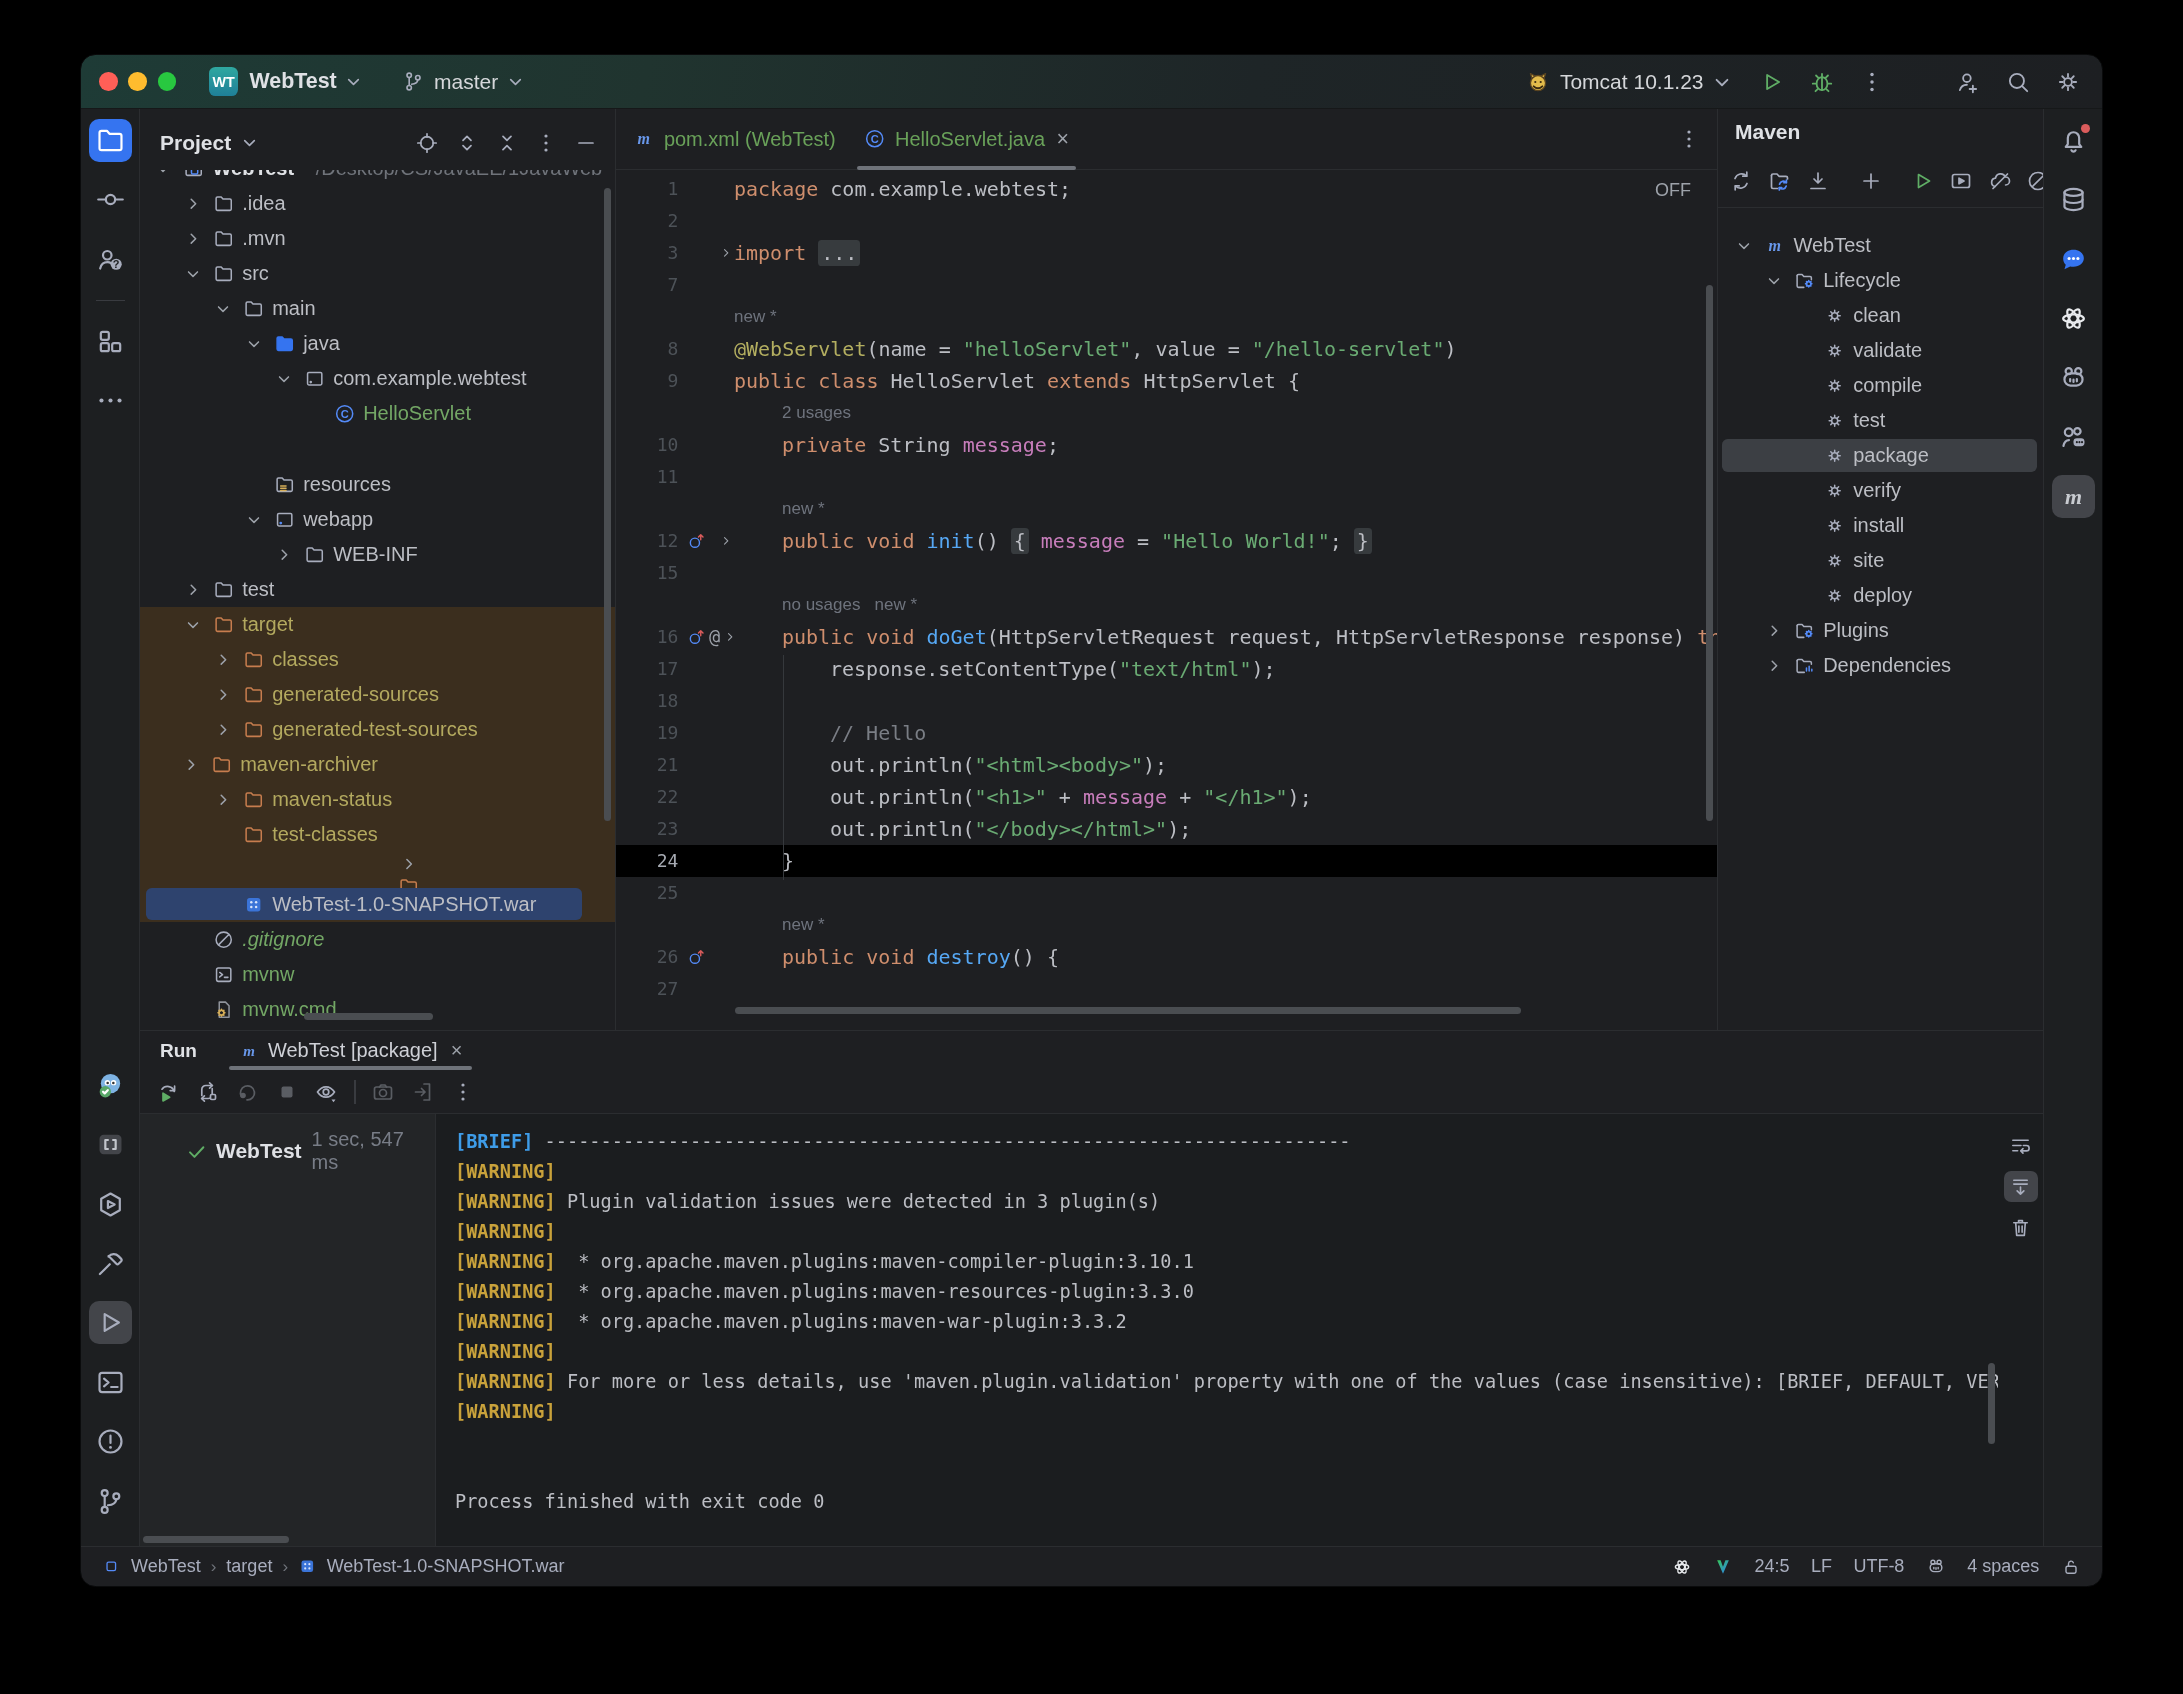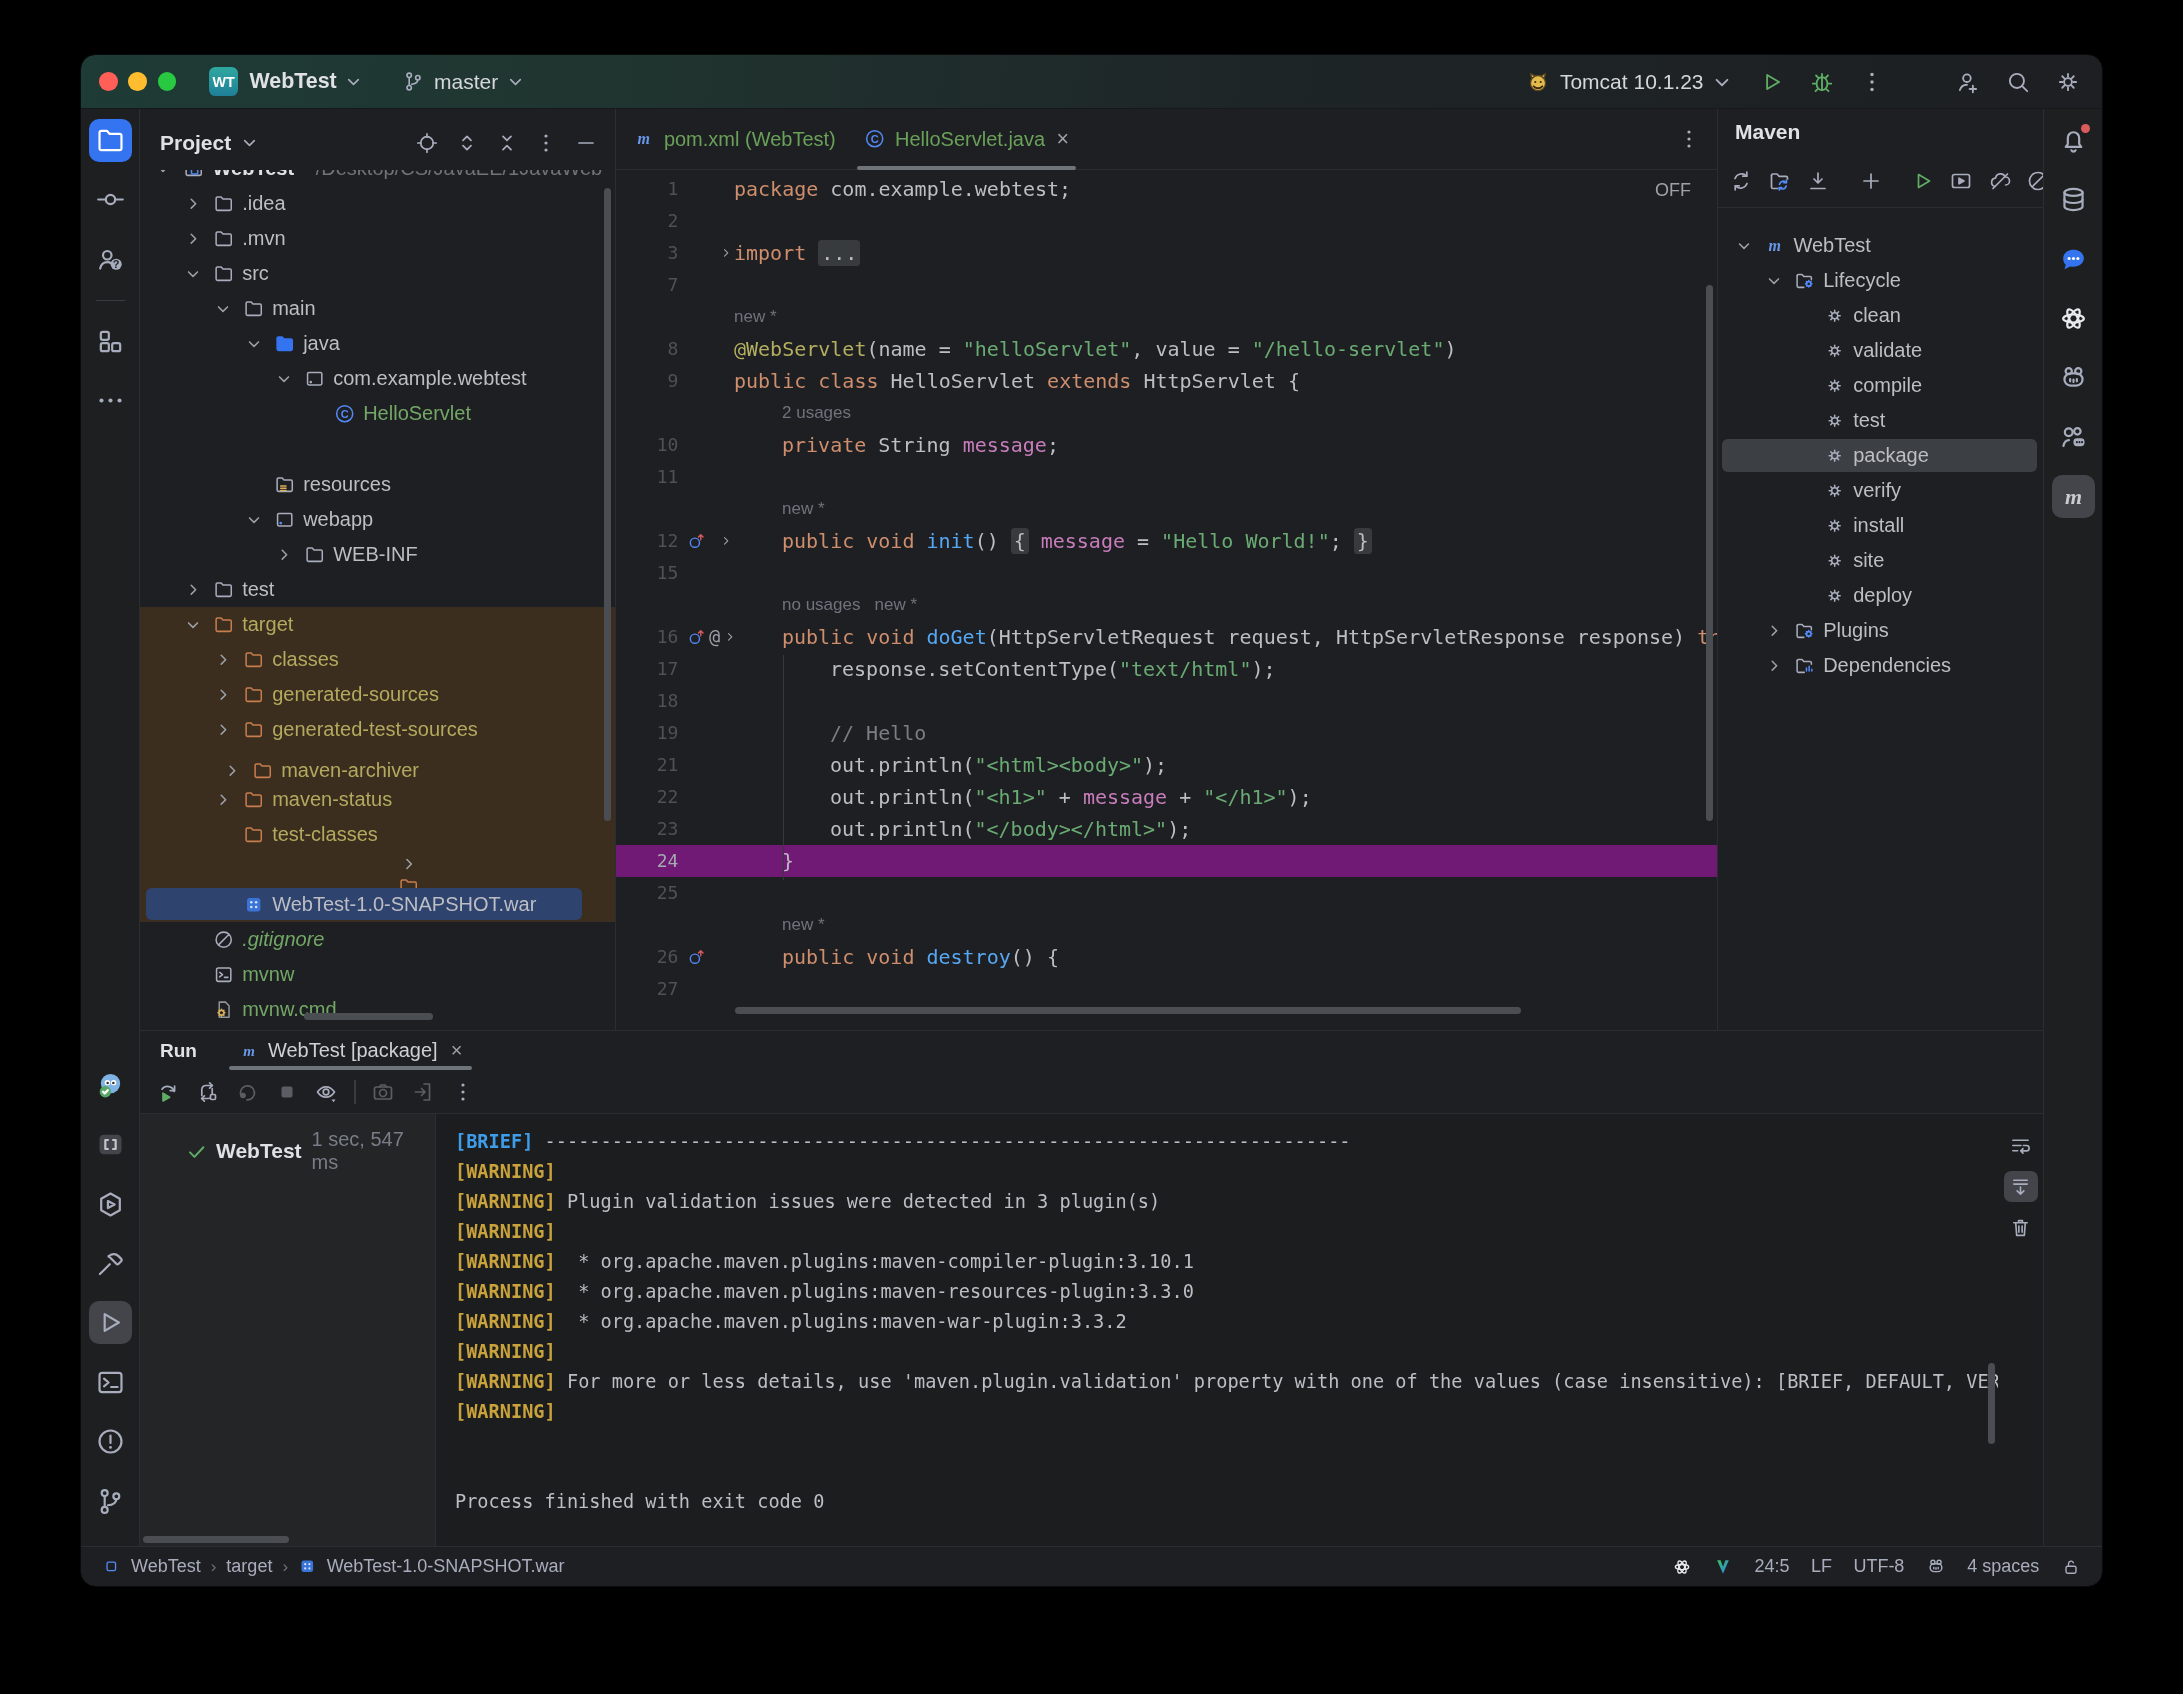--- a/index.html
+++ b/index.html
@@ -64,21 +64,21 @@
   .editor { flex:1; display:flex; flex-direction:column; position:relative; min-width:0; overflow:hidden; }
   .tabs { height:61px; flex:0 0 61px; display:flex; align-items:stretch; border-bottom:1.4px solid #2B2D30; padding-left:2.9px; }
   .tab { display:flex; align-items:center; padding:0 14.3px; position:relative; font-size:20px; }
   .tab .ic { width:21.4px; height:21.4px; margin-right:9.3px; }
   .tab .tlabel { color:#69A159; }
   .tab .tclose { color:#9DA2AA; margin-left:11.4px; font-size:21.4px; }
   .tab.active::after { content:""; position:absolute; left:7.1px; right:7.1px; bottom:-1.4px; height:4.3px; border-radius:2.1px; background:#6F737A; }
   .tabs .ph-icons { margin-left:auto; align-self:center; padding-right:15.7px; }
   .codearea { flex:1; position:relative; overflow:hidden; padding-top:2.9px; font-family:"DejaVu Sans Mono", monospace; font-size:20px; }
   .cl { height:32px; display:flex; align-items:center; white-space:pre; }
-  .cl.caret { background:#701a75; }
+  .cl.caret { background:#000000; }
   .ln { width:71px; flex:0 0 71px; text-align:right; padding-right:8.6px; color:#4D5258; font-size:18px; }
   .cl.caret .ln { color:#A6AAB2; }
   .gut { width:47px; flex:0 0 47px; display:flex; align-items:center; gap:2.1px; color:#9DA2AA; }
   .gut .ic { width:20px; height:20px; }
   .gut .at { font-size:18.6px; color:#9DA2AA; }
   .gut .foldc { width:15.7px; height:15.7px; color:#9DA2AA; margin-left:auto; }
   .kw { color:#CF8E6D; } .str { color:#6AAB73; } .fld { color:#C77DBB; } .mth { color:#56A8F5; }
   .ann { color:#B3AE60; } .cmt { color:#7A7E85; } .d { color:#BCBEC4; }
   .fd { background:#373B3E; color:#BCBEC4; border-radius:3.6px; padding:0.7px 2.9px; }
   .inlay { color:#6E737D; font-family:"Liberation Sans", sans-serif; font-size:17px; }
@@ -586,21 +586,21 @@
                     <path d="M10 7l5 5-5 5"></path>
                   </svg>
                 </span>
                 <span class="ic">
                   <svg viewBox="0 0 24 24" fill="none" stroke="currentColor" stroke-width="1.7" stroke-linecap="round" stroke-linejoin="round">
                     <path d="M3.5 6c0-.8.7-1.5 1.5-1.5h4.2l2 2.3H19c.8 0 1.5.7 1.5 1.5V18c0 .8-.7 1.5-1.5 1.5H5c-.8 0-1.5-.7-1.5-1.5z" stroke="#C77D4E"></path>
                   </svg>
                 </span>
                 <span class="t-olive">generated-test-sources</span>
               </div>
-              <div class="trow band" style="padding-left: 80px; align-items: flex-end;">
+              <div class="trow band" style="padding-left: 39px;">
                 <span class="ic tchev">
                   <svg viewBox="0 0 24 24" fill="none" stroke="currentColor" stroke-width="1.7" stroke-linecap="round" stroke-linejoin="round">
                     <path d="M10 7l5 5-5 5"></path>
                   </svg>
                 </span>
                 <span class="ic">
                   <svg viewBox="0 0 24 24" fill="none" stroke="currentColor" stroke-width="1.7" stroke-linecap="round" stroke-linejoin="round">
                     <path d="M3.5 6c0-.8.7-1.5 1.5-1.5h4.2l2 2.3H19c.8 0 1.5.7 1.5 1.5V18c0 .8-.7 1.5-1.5 1.5H5c-.8 0-1.5-.7-1.5-1.5z" stroke="#C77D4E"></path>
                   </svg>
                 </span>

